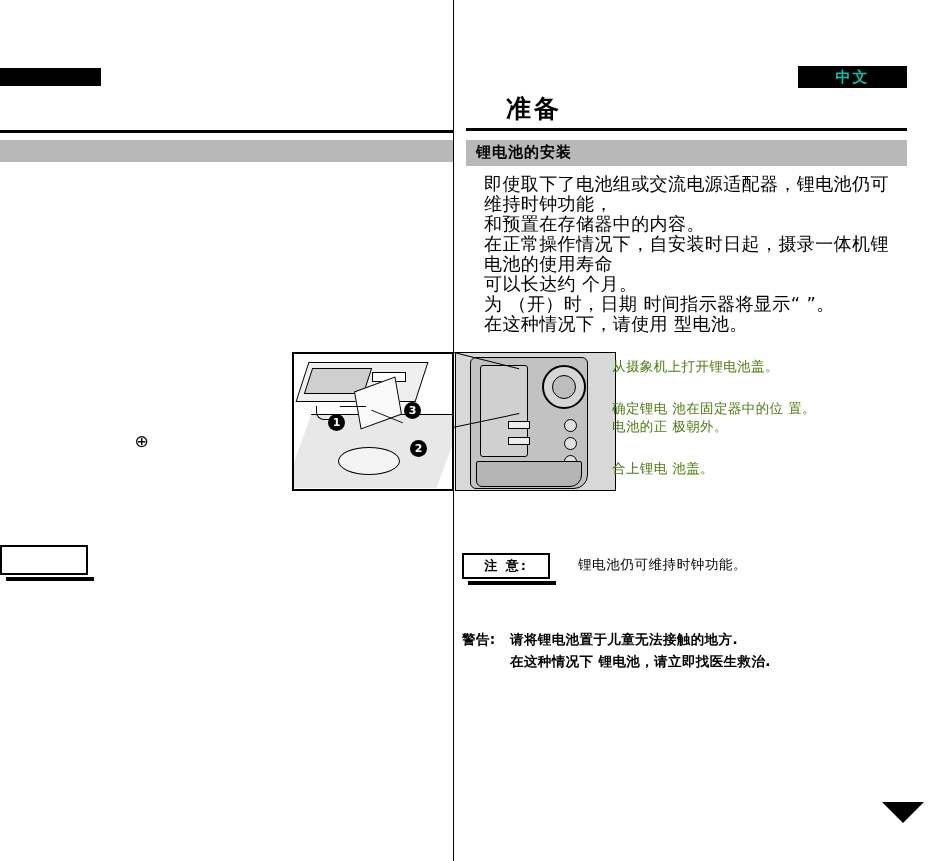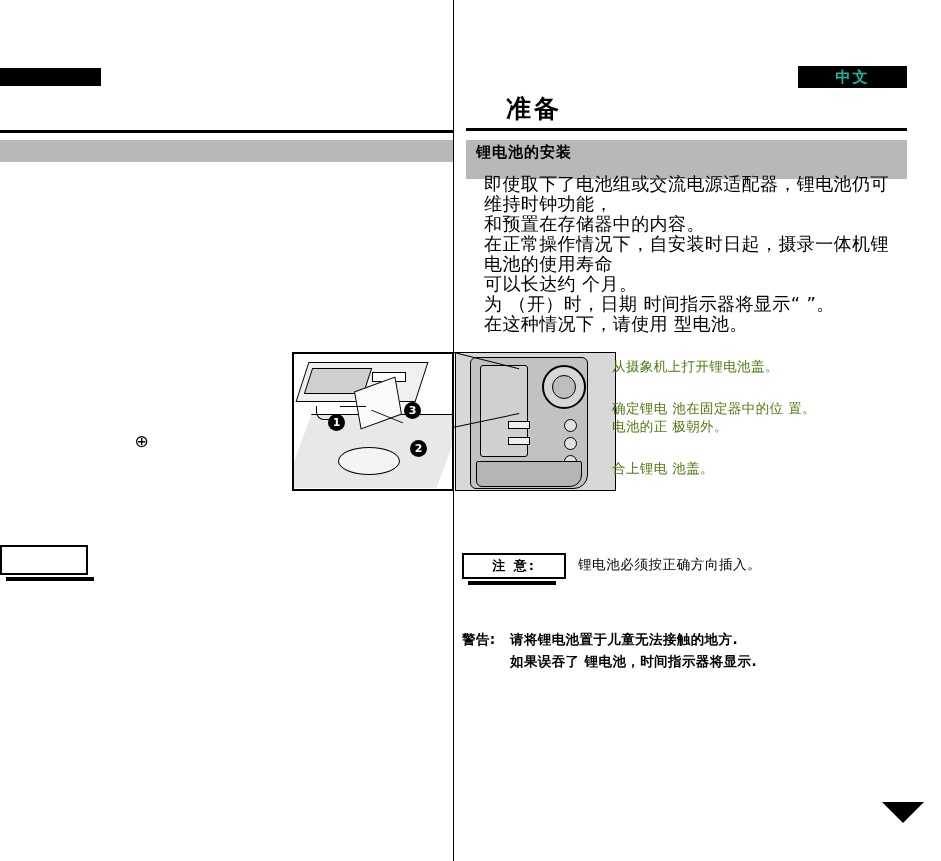--- a/index.html
+++ b/index.html
@@ -114,21 +114,21 @@
     top: 128px;
     width: 441px;
     height: 3px;
     background: #000;
   }
   .section-band {
     position: absolute;
     left: 466px;
     top: 140px;
     width: 441px;
-    height: 39px;
+    height: 26px;
     background: #b8b8b8;
     padding-left: 16px;
   }
   .section-band .label {
     position: absolute;
     left: 10px;
     top: 3px;
     font-size: 15px;
     font-weight: bold;
     color: #000;
@@ -340,21 +340,21 @@
     letter-spacing: 0.4px;
   }
   .steps .step { margin-bottom: 22px; }
   .steps .step.two { margin-bottom: 20px; }
 
   
   .note-box {
     position: absolute;
     left: 462px;
     top: 553px;
-    width: 104px;
+    width: 88px;
     height: 26px;
     border: 2px solid #000;
     background: #fff;
     display: flex;
     align-items: center;
     justify-content: center;
     font-size: 13px;
     font-weight: bold;
     letter-spacing: 2px;
   }
@@ -474,24 +474,24 @@
   <div class="callout-line" style="left:452px; top:420px; width:68px; transform:rotate(-12deg);"></div>
 
   <div class="steps">
     <div class="step">从摄象机上打开锂电池盖。</div>
     <div class="step two">确定锂电 池在固定器中的位 置。</div>
     <div class="step" style="margin-top:-22px;">电池的正 极朝外。</div>
     <div class="step">合上锂电 池盖。</div>
   </div>
 
   <div class="note-box">注 意:</div>
-  <div class="note-text">锂电池必须按正确方向插入。</div>
+  <div class="note-text">锂电池仍可维持时钟功能。</div>
 
   <div class="warning">
     <div class="wlabel">警告:</div>
     <div class="wbody">
       <div>请将锂电池置于儿童无法接触的地方.</div>
-      <div>如果误吞了 锂电池，时间指示器将显示.</div>
+      <div>在这种情况下 锂电池，请立即找医生救治.</div>
     </div>
   </div>
 
   <div class="corner-tri"></div>
 </div>
 
 </body></html>

